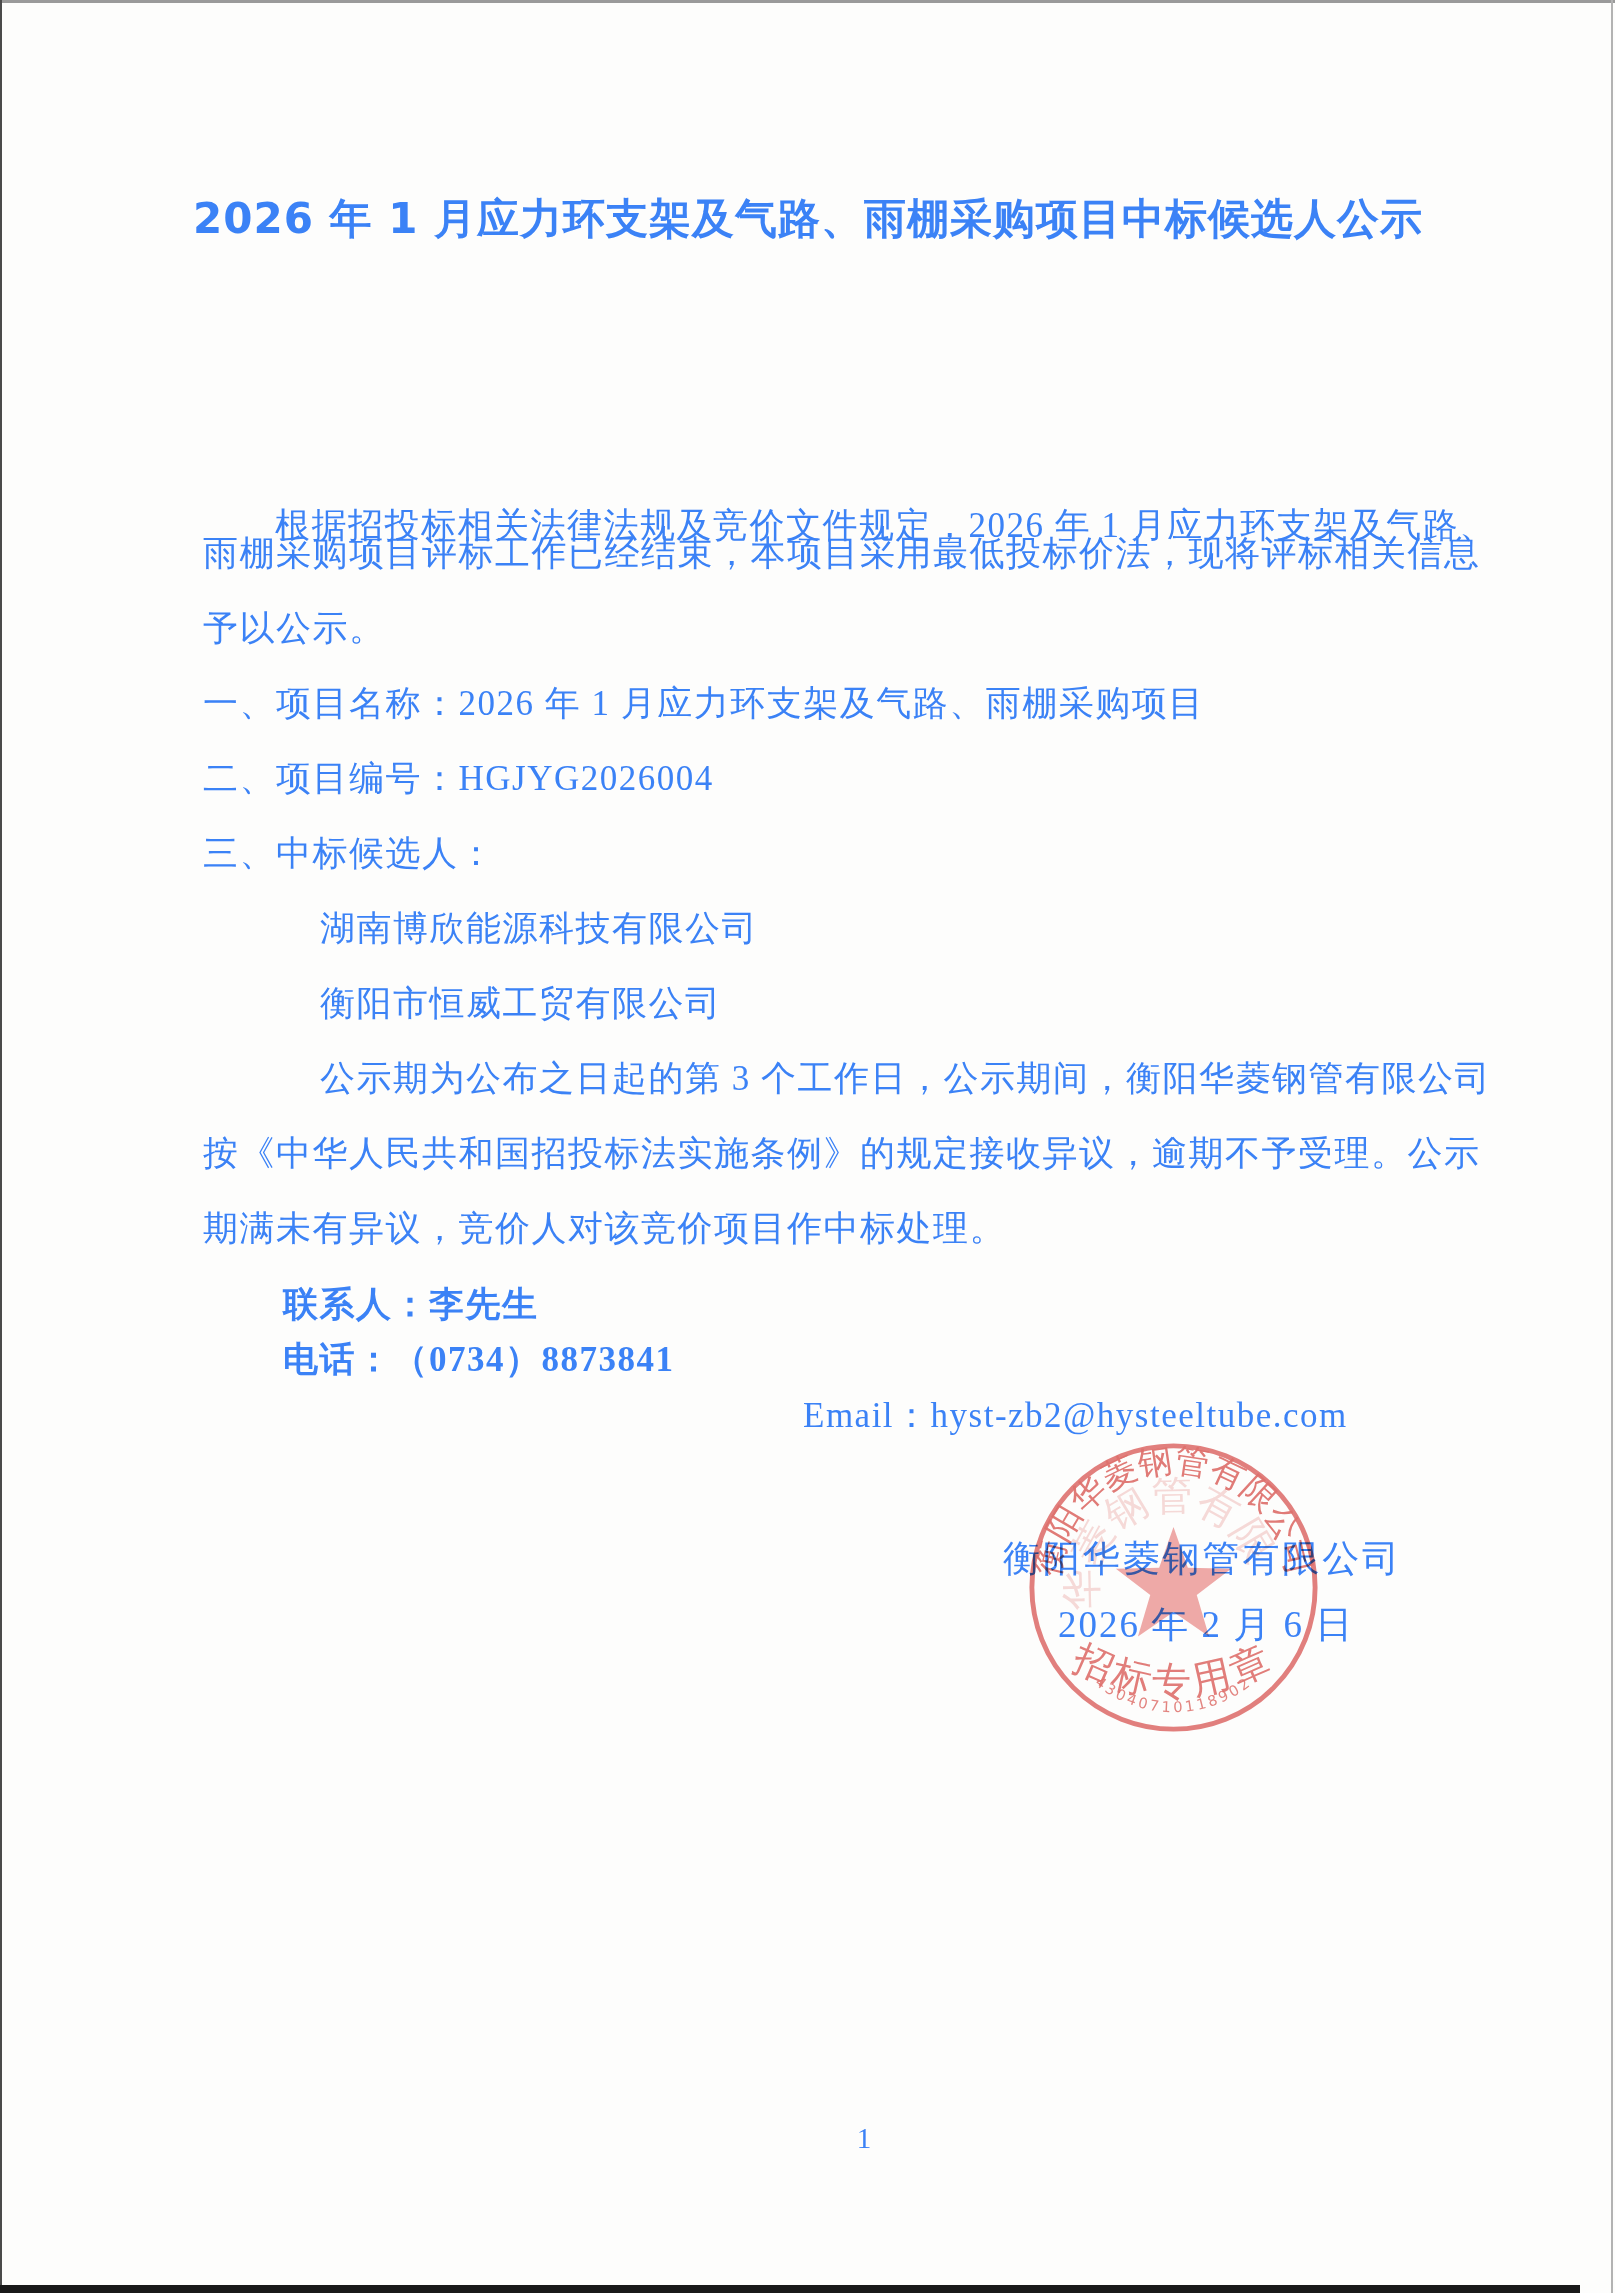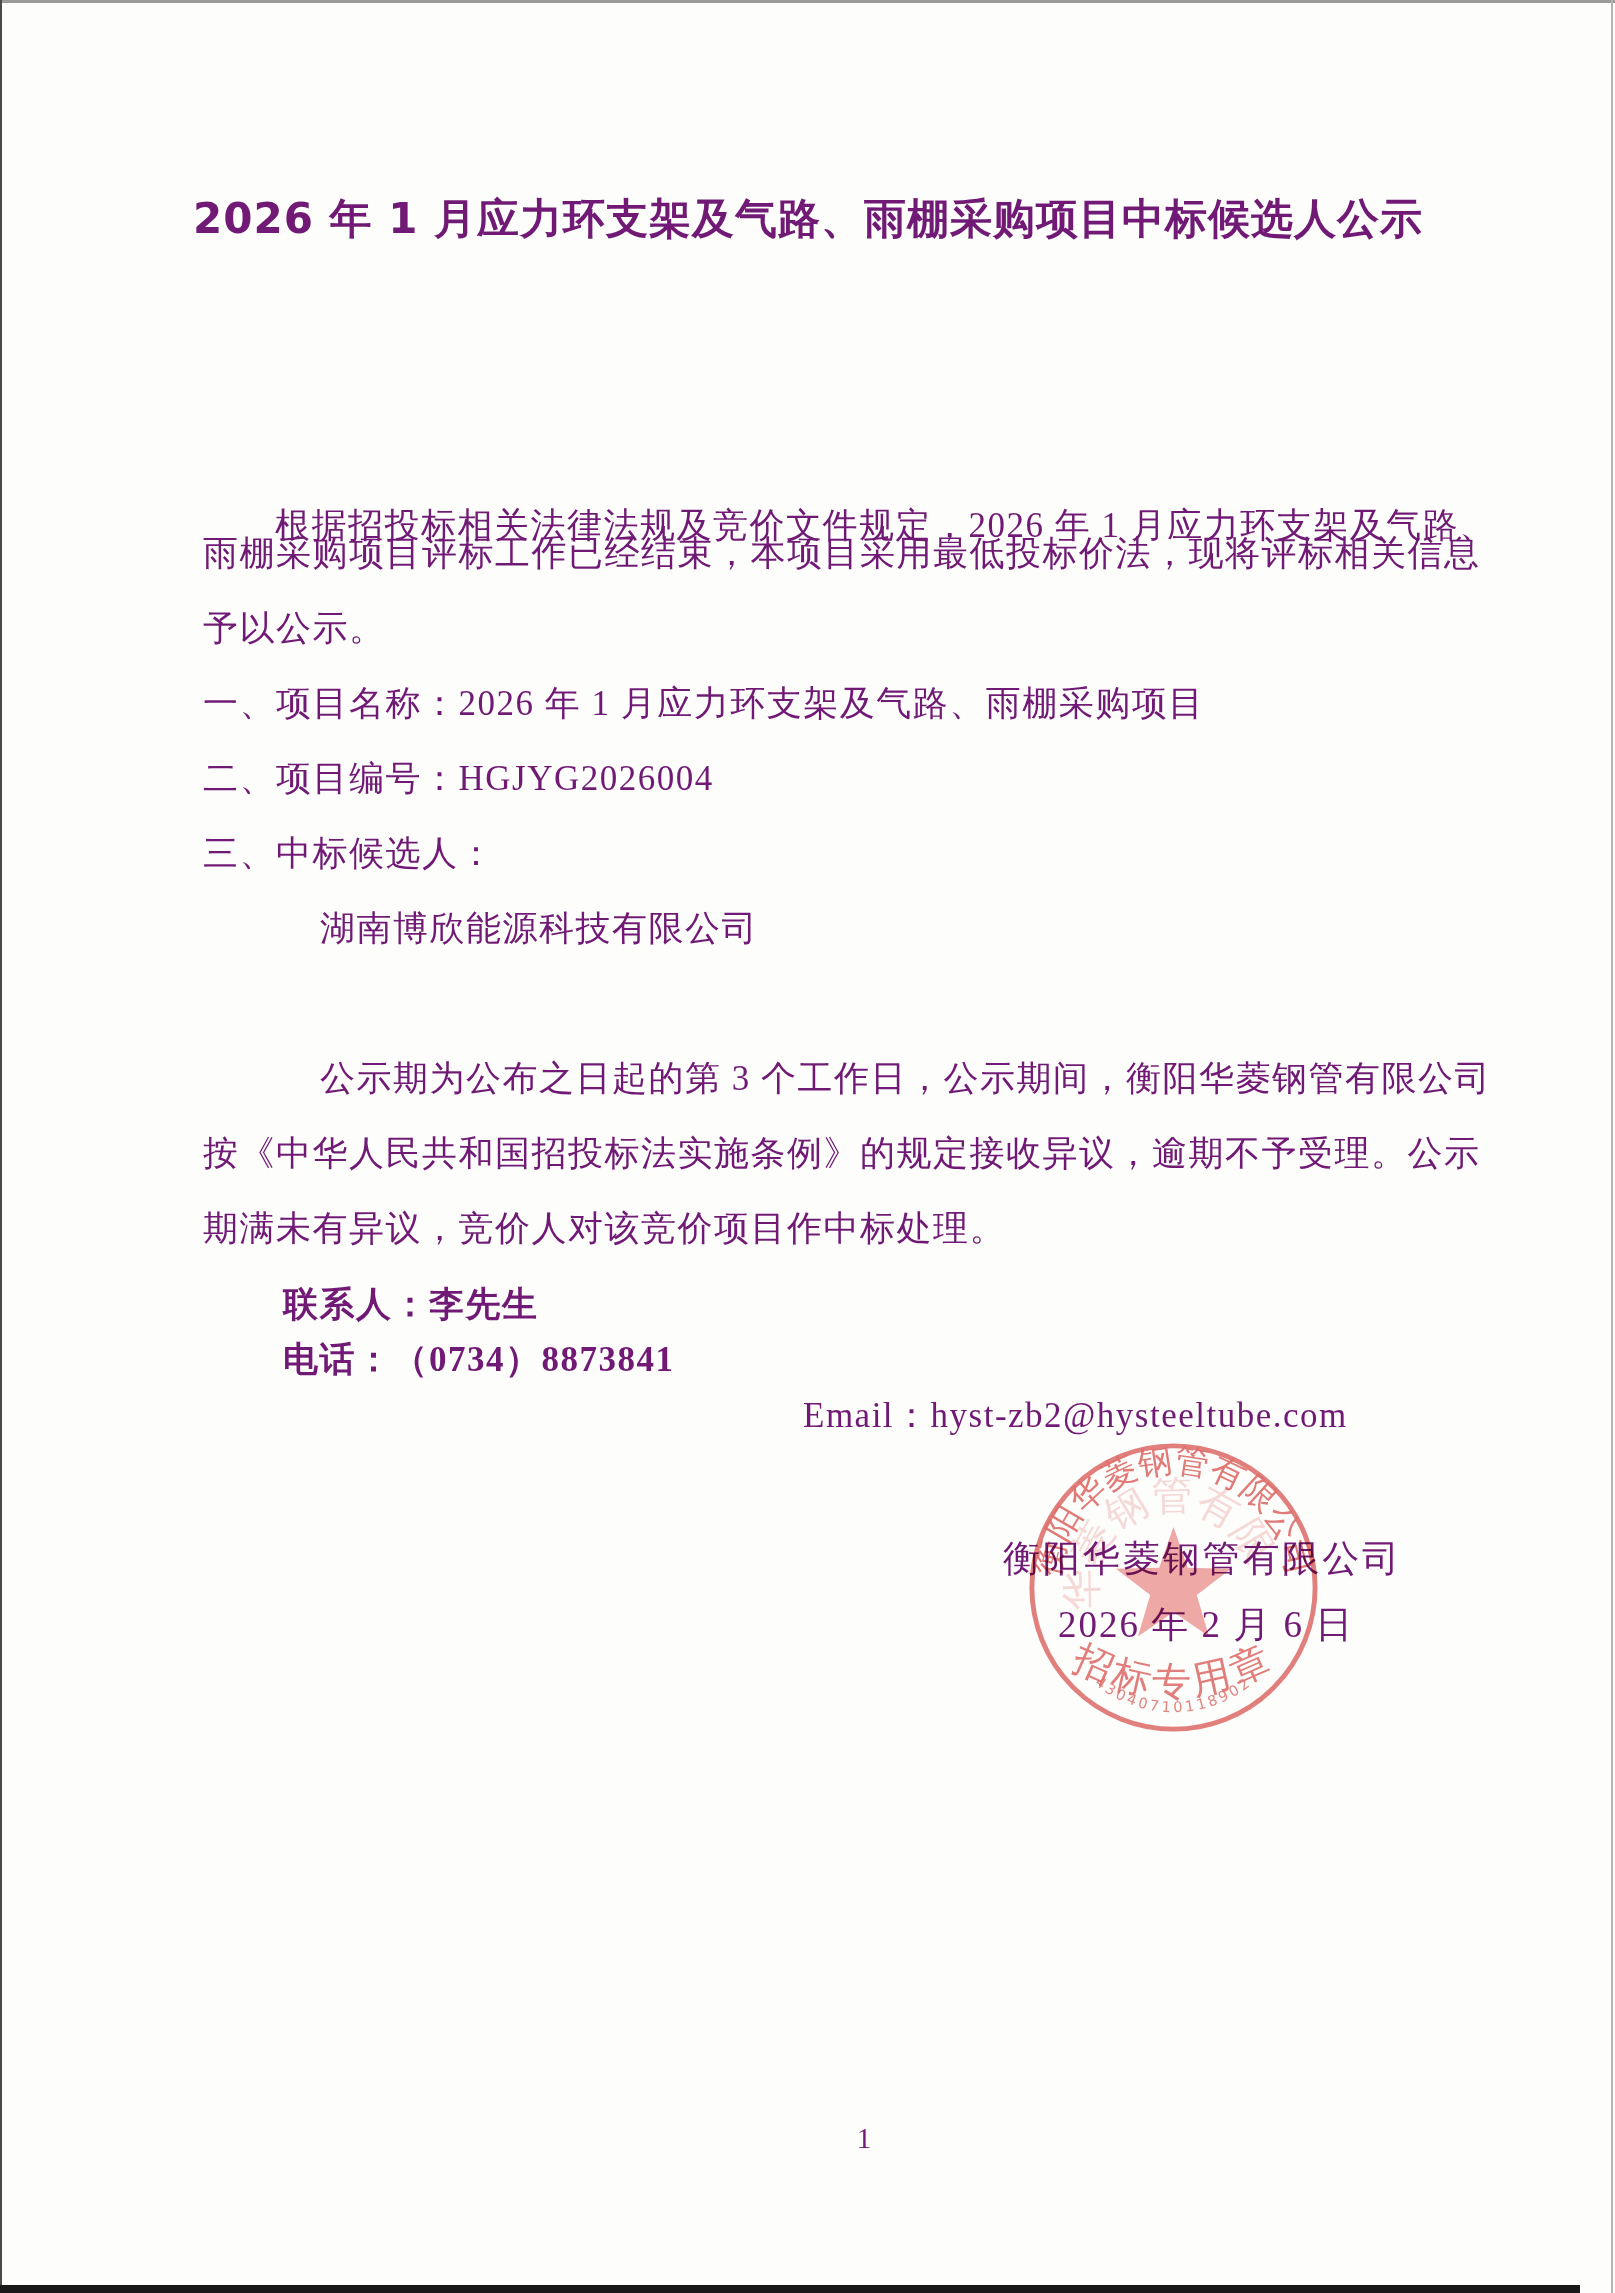--- a/index.html
+++ b/index.html
@@ -3,21 +3,21 @@
 <meta charset="utf-8">
 <style>
   html,body{margin:0;padding:0;background:#e8e8e8;}
   .page{
     position:relative;
     width:1616px;height:2294px;
     margin:0 auto;
     background:#fdfdfc;
     overflow:hidden;
     font-family:"Liberation Serif", serif;
-    color:#701a75;
+    color:#3b82f6;
   }
   .edge-top{position:absolute;left:0;top:0;width:1616px;height:2.9px;background:#9a9a9a;}
   .edge-left{position:absolute;left:0;top:0;width:2px;height:2294px;background:#4a4a4a;}
   .edge-right{position:absolute;left:1611px;top:0;width:2px;height:2294px;background:#b3b3b3;}
   .edge-bottom{position:absolute;left:0;top:2285px;width:1580px;height:7.8px;background:#191919;}
 
   .doc-title{
     position:absolute;top:191px;left:0;width:1616px;
     text-align:center;
     font-family:"DejaVu Sans", sans-serif;
@@ -69,20 +69,21 @@
 
   <div class="doc-title">2026 年 1 月应力环支架及气路、雨棚采购项目中标候选人公示</div>
 
   <div class="bl ind-first" style="top:454px">根据招投标相关法律法规及竞价文件规定，2026 年 1 月应力环支架及气路、</div>
   <div class="bl" style="top:530px">雨棚采购项目评标工作已经结束，本项目采用最低投标价法，现将评标相关信息</div>
   <div class="bl" style="top:605px">予以公示。</div>
   <div class="bl" style="top:680px">一、项目名称：2026 年 1 月应力环支架及气路、雨棚采购项目</div>
   <div class="bl" style="top:755px">二、项目编号：HGJYG2026004</div>
   <div class="bl" style="top:830px">三、中标候选人：</div>
   <div class="bl ind-deep" style="top:905px">湖南博欣能源科技有限公司</div>
+  <div class="bl ind-deep" style="top:980px">衡阳市恒威工贸有限公司</div>
   <div class="bl ind-deep" style="top:1055px">公示期为公布之日起的第 3 个工作日，公示期间，衡阳华菱钢管有限公司</div>
   <div class="bl" style="top:1205px">期满未有异议，竞价人对该竞价项目作中标处理。</div>
   <div class="bl" style="top:1130px">按《中华人民共和国招投标法实施条例》的规定接收异议，逾期不予受理。公示</div>
 
   <div class="bl contact" style="top:1281px">联系人：李先生</div>
   <div class="bl contact" style="top:1336px">电话：（0734）8873841</div>
   <div class="bl email" style="top:1392px">Email：hyst-zb2@hysteeltube.com</div>
 
   <div class="sig" style="left:1003px;top:1534px">衡阳华菱钢管有限公司</div>
   <div class="sig" style="left:1058px;top:1600px;letter-spacing:2px">2026 年 2 月 6 日</div>

